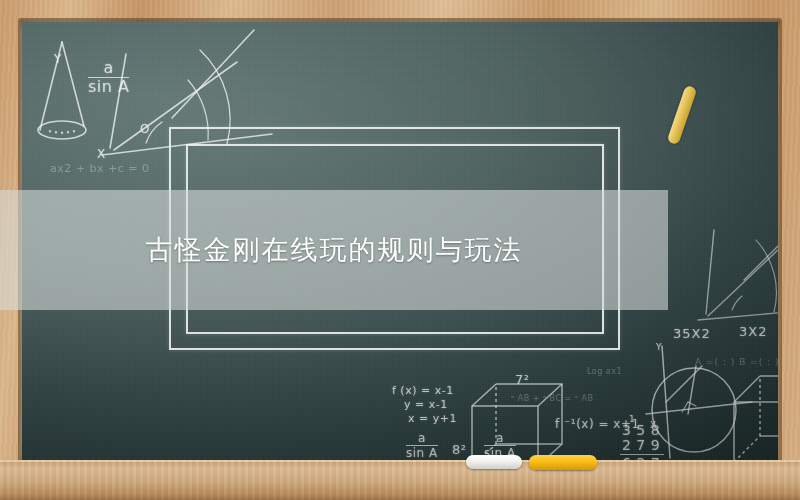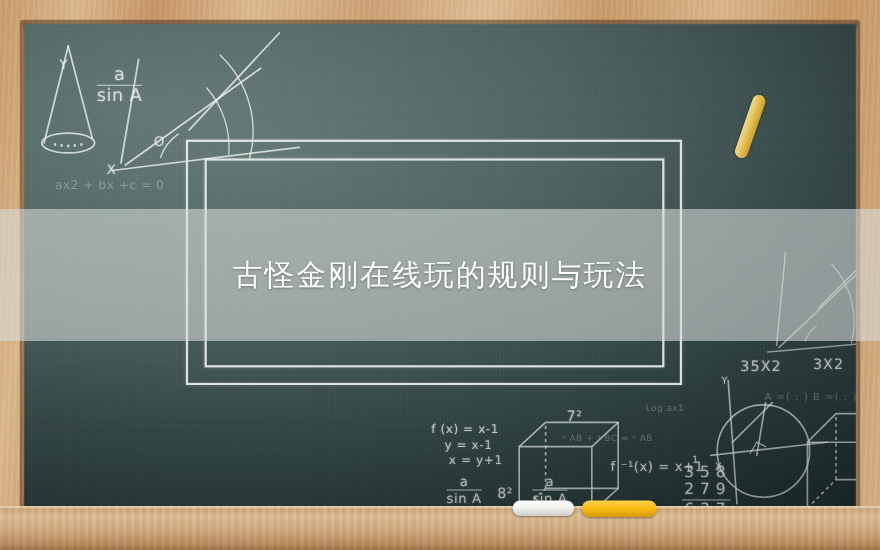--- a/index.html
+++ b/index.html
@@ -79,21 +79,21 @@
     box-shadow:0 0 4px rgba(255,255,255,.18);
   }
   .rect-inner{
     position:absolute;left:186px;top:144px;width:414px;height:186px;
     border:2px solid rgba(242,246,244,.88);
     box-shadow:0 0 4px rgba(255,255,255,.18);
   }
 
   
   .banner{
-    position:absolute;left:0;top:190px;width:800px;height:120px;
+    position:absolute;left:0;top:190px;width:668px;height:120px;
     background:rgba(215,221,218,.58);
     display:flex;align-items:center;justify-content:center;
   }
   .banner-title{
     color:#ffffff;
     font-size:27px;
     font-weight:400;
     letter-spacing:2px;
     font-family:"DejaVu Sans","Liberation Sans",sans-serif;
     text-shadow:0 1px 2px rgba(60,70,68,.55);

